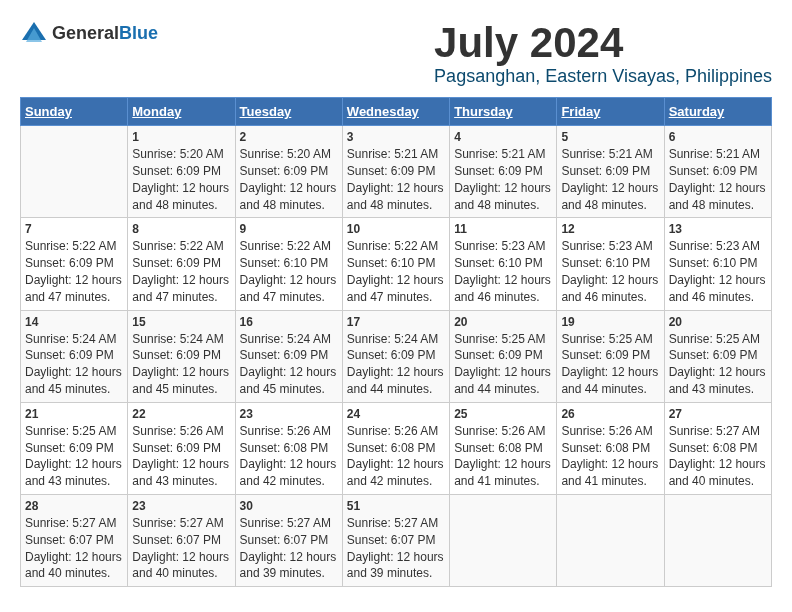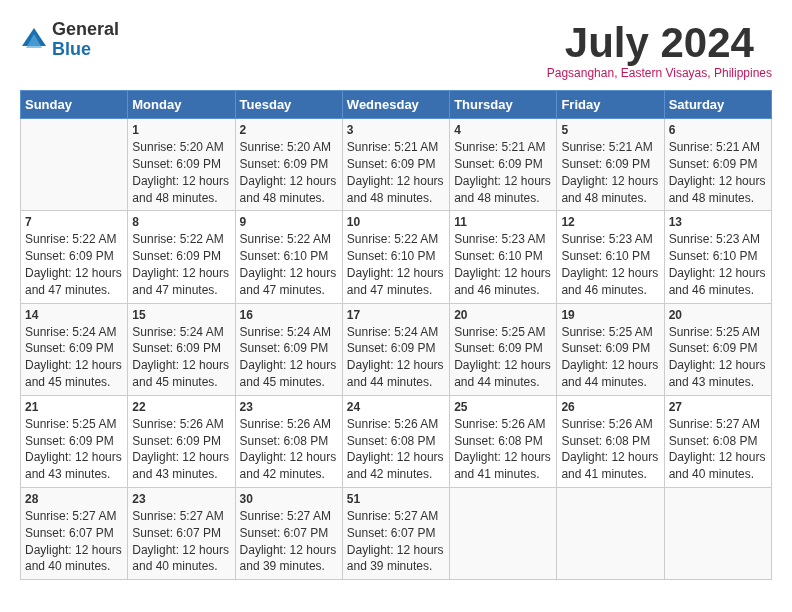--- a/index.html
+++ b/index.html
@@ -15,65 +15,66 @@
       justify-content: space-between;
       align-items: flex-start;
       margin-bottom: 10px;
     }
     .logo {
       display: flex;
       align-items: center;
     }
     .logo-text {
       display: flex;
-      flex-direction: column;
+      flex-direction: row;
       line-height: 1.1;
     }
     .logo-general {
       font-size: 18px;
       font-weight: bold;
       color: #333;
     }
     .logo-blue {
       font-size: 18px;
       font-weight: bold;
       color: #1a6faf;
     }
     .logo-icon {
       width: 28px;
       height: 28px;
       margin-right: 4px;
     }
     .title-area {
-      text-align: center;
+      text-align: left;
     }
     .main-title {
       font-size: 42px;
       font-weight: bold;
       color: #333;
       line-height: 1.1;
     }
     .subtitle {
-      font-size: 12px;
-      color: #be185d;
+      font-size: 18px;
+      color: #0c4a6e;
       font-weight: normal;
     }
     table {
       width: 100%;
       border-collapse: collapse;
       font-size: 11px;
     }
     thead tr th {
       background-color: #3a6faf;
       color: #fff;
       padding: 6px 4px;
       text-align: left;
       font-size: 13px;
       font-weight: bold;
       border: 1px solid #5a8fd0;
+      text-decoration: underline;
     }
     tbody tr td {
       border: 1px solid #ccc;
       padding: 4px 4px;
       vertical-align: top;
       color: #333;
       min-width: 95px;
     }
     .day-number {
       font-weight: bold;

